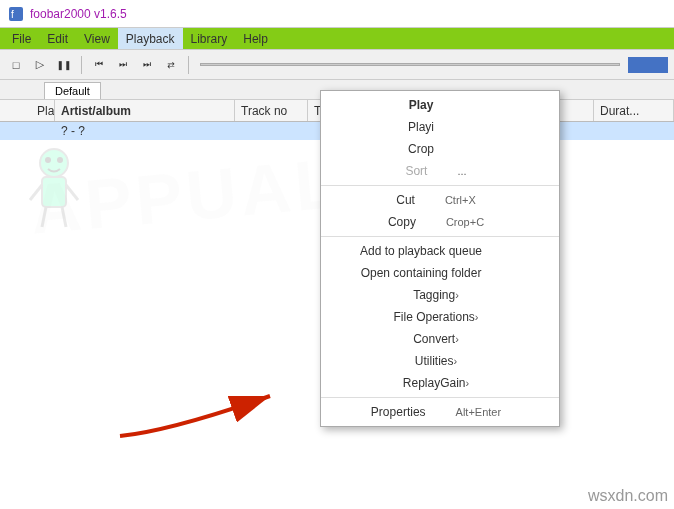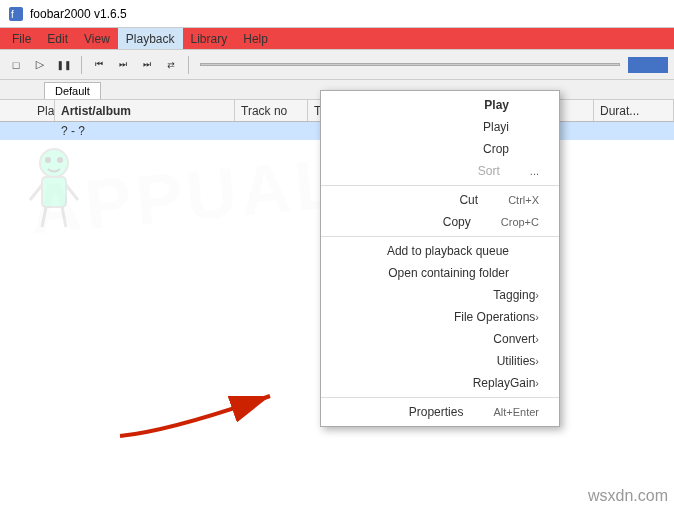--- a/index.html
+++ b/index.html
@@ -26,26 +26,26 @@
     .title-bar-icon {
       width: 16px;
       height: 16px;
       margin-right: 6px;
       display: flex;
       align-items: center;
       justify-content: center;
     }
     .title-bar-text {
       font-size: 12px;
-      color: #000000;
+      color: #a21caf;
     }
 
     
     .menu-bar {
-      background: #ef4444;
+      background: #84cc16;
       height: 22px;
       display: flex;
       align-items: center;
       padding: 0 4px;
       border-bottom: 1px solid #ccc;
     }
     .menu-item {
       padding: 2px 8px;
       cursor: pointer;
       color: #333;
@@ -184,21 +184,21 @@
       border: 1px solid #aaa;
       box-shadow: 3px 3px 8px rgba(0,0,0,0.3);
       z-index: 100;
       min-width: 240px;
       padding: 3px 0;
     }
     .ctx-item {
       padding: 4px 20px 4px 12px;
       cursor: pointer;
       display: flex;
-      justify-content: flex-end;
+      justify-content: center;
       align-items: center;
       font-size: 12px;
       color: #333;
       white-space: nowrap;
     }
     .ctx-item.bold {
       font-weight: bold;
     }
     .ctx-item.disabled {
       color: #aaa;

